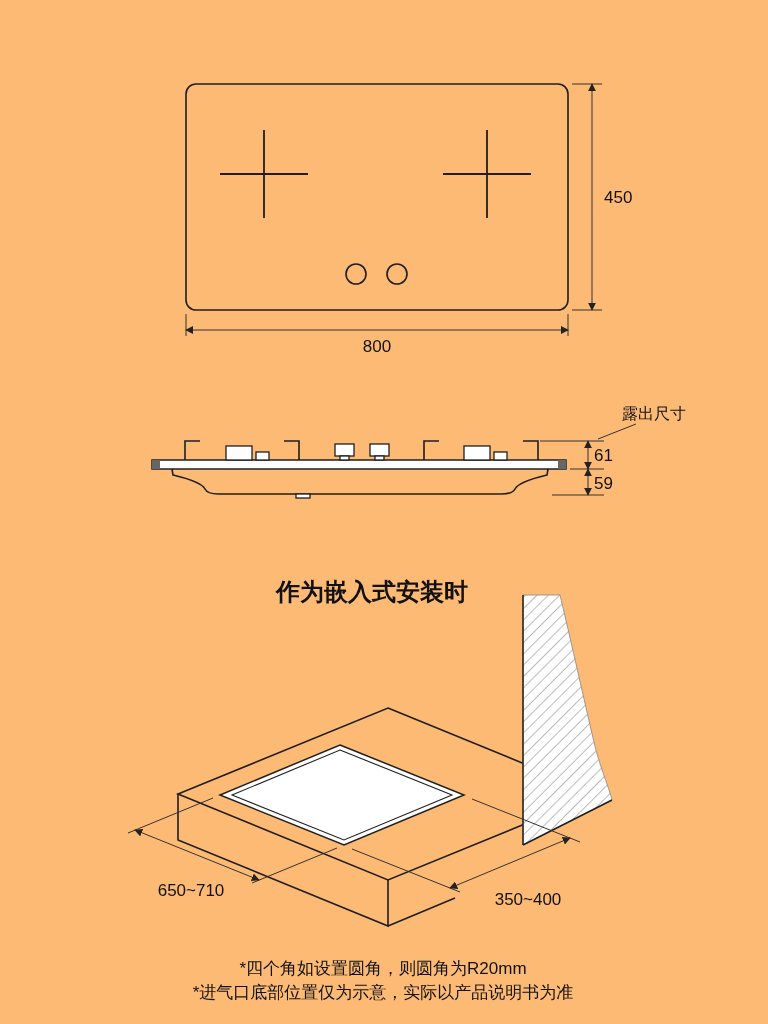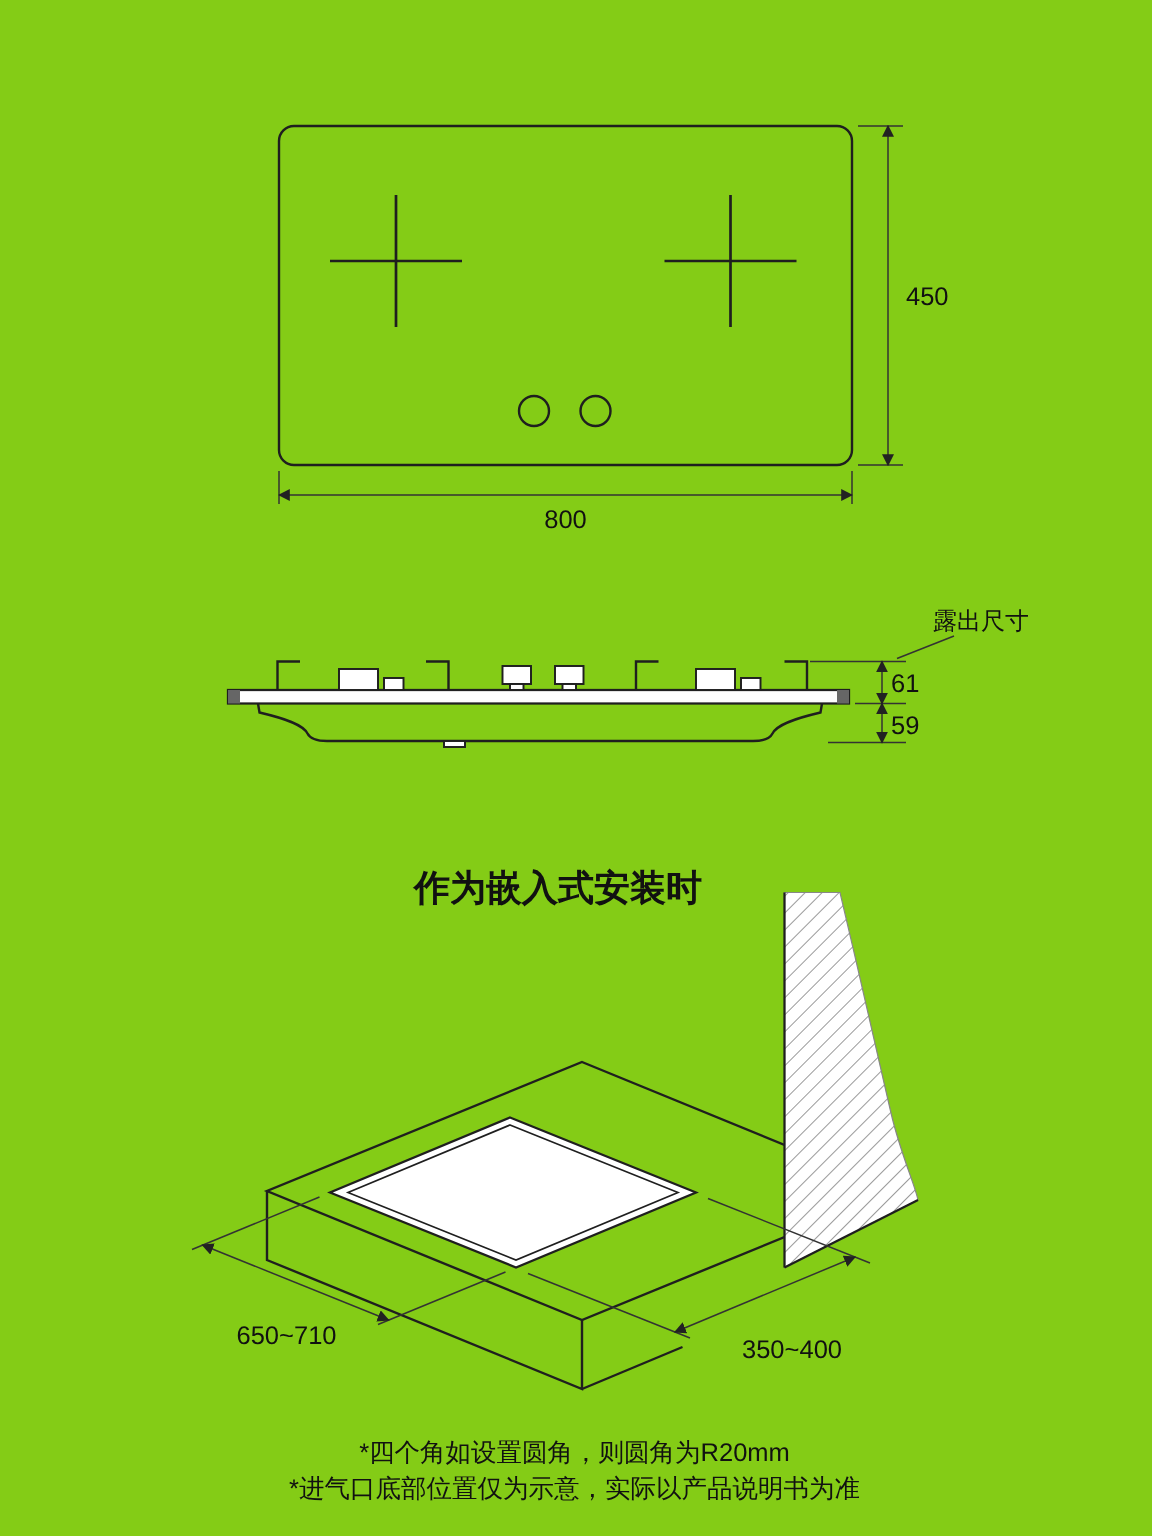--- a/index.html
+++ b/index.html
@@ -1,16 +1,16 @@
 <!DOCTYPE html>
 <html><head>
 <meta charset="utf-8">
 <style>
   html,body{margin:0;padding:0;background:#ffffff;}
-  .page{position:relative;width:768px;height:1024px;background:#84cc16;overflow:hidden;}
+  .page{position:relative;width:768px;height:1024px;background:#fdba74;overflow:hidden;}
   svg{display:block;}
   text{font-family:"Liberation Sans","DejaVu Sans",sans-serif;fill:#111;}
   .num{font-size:17px;}
   .lbl{font-size:16px;}
   .ttl{font-size:24px;font-weight:bold;}
   .note{font-size:17px;}
   .outline{stroke:#1f1f1f;stroke-width:1.6;fill:none;}
   .thin{stroke:#1f1f1f;stroke-width:1.3;fill:#fff;}
   .dim{stroke:#333;stroke-width:1;fill:none;}
   .ext{stroke:#333;stroke-width:1;fill:none;}

